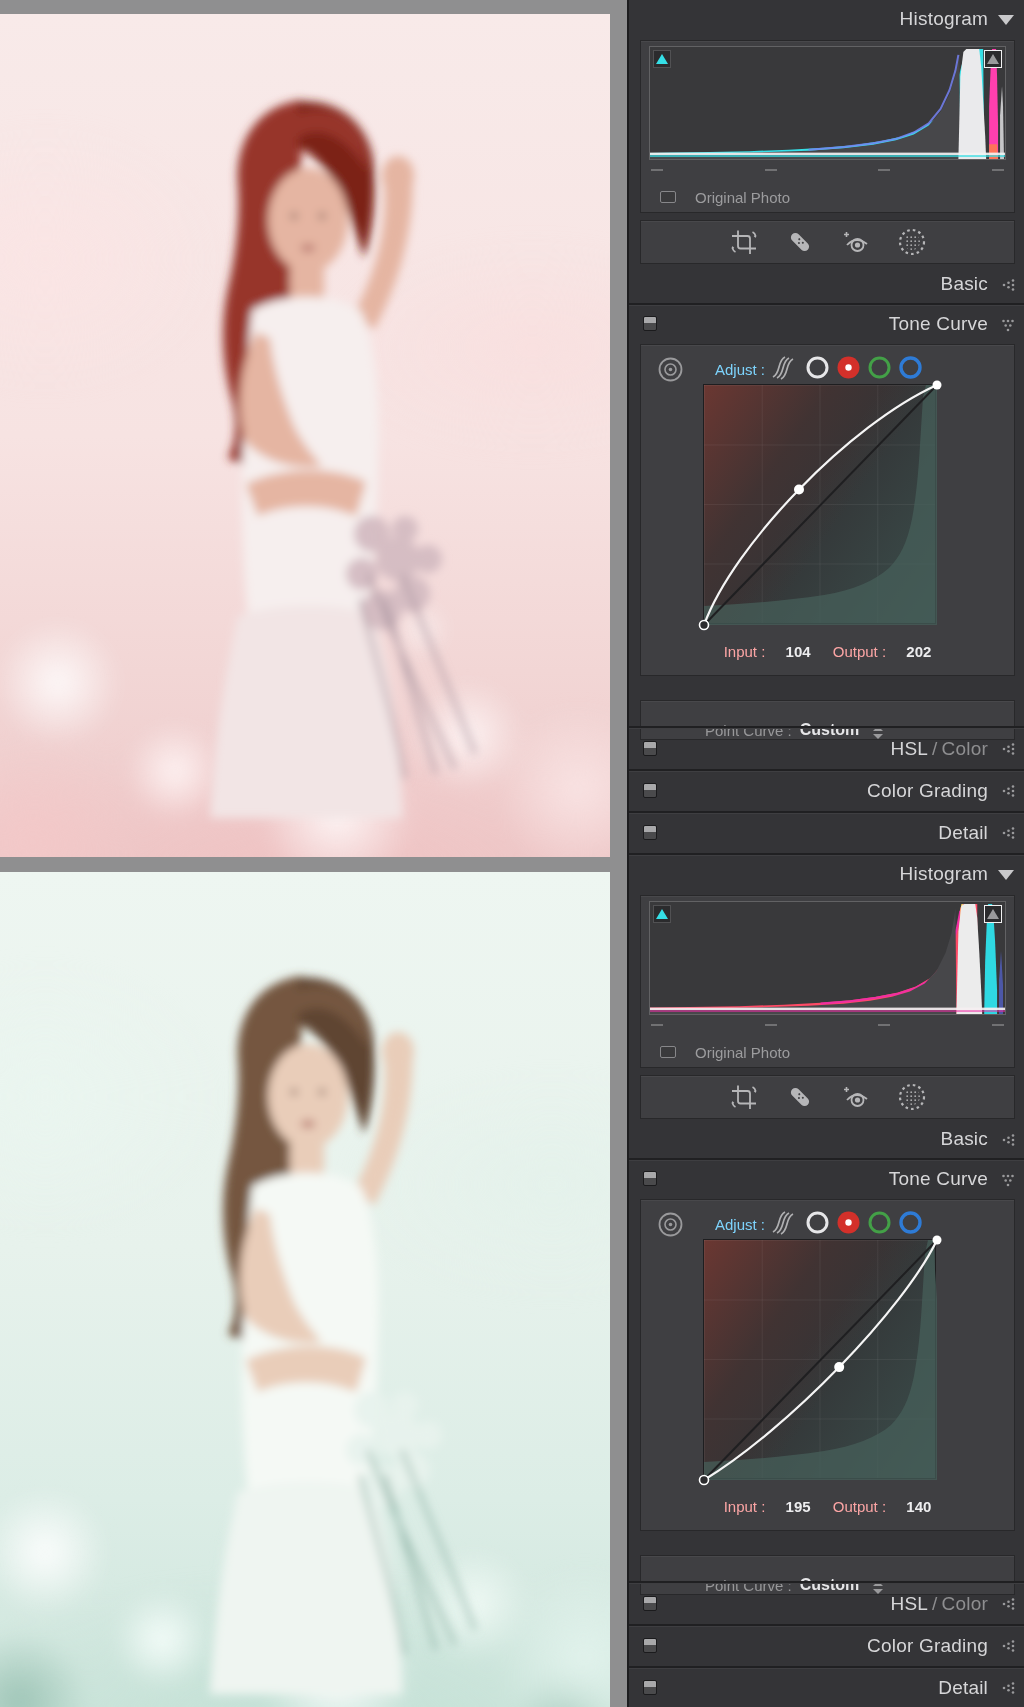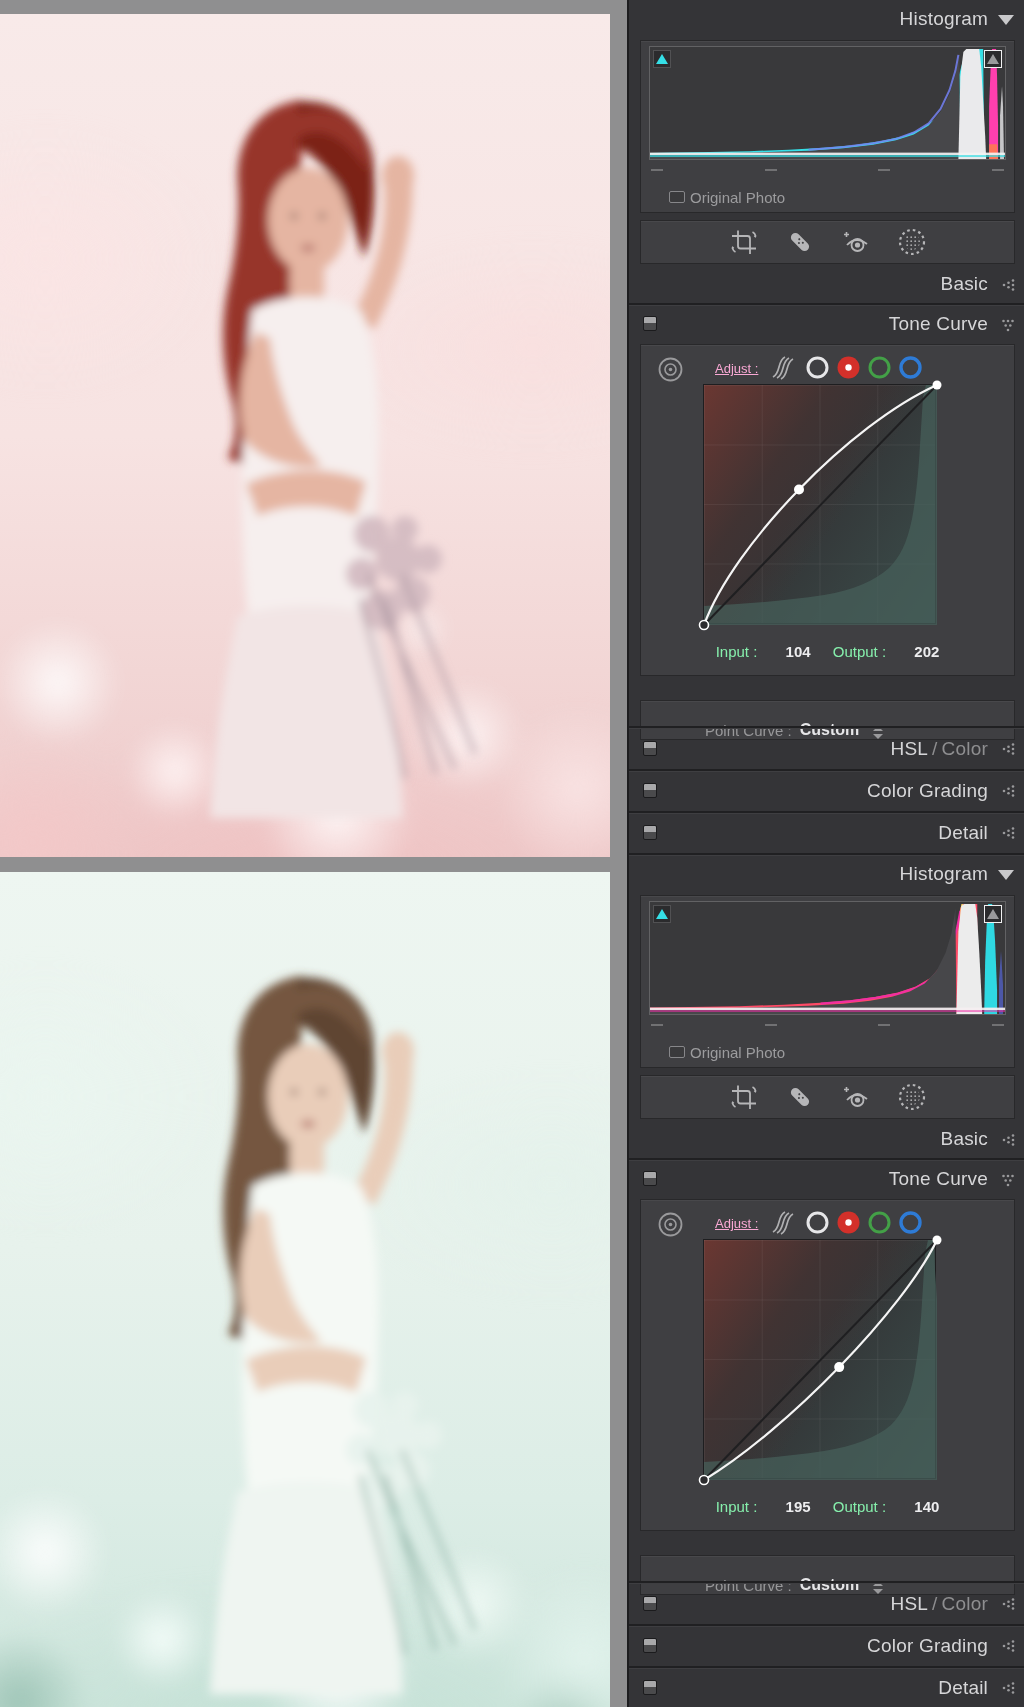--- a/index.html
+++ b/index.html
@@ -69,47 +69,47 @@
   .hist-frame { position:absolute; left:8px; top:5px; width:357px; height:114px;
     background:#39393b; border:1px solid #626264; }
   .hist-svg { width:100%; height:100%; display:block; }
   .clip-box { position:absolute; top:3px; width:18px; height:18px; background:#2b2b2d;
     display:flex; align-items:center; justify-content:center; }
   .clip-left { left:3px; border:1px solid #515153; }
   .clip-right { right:3px; border:1px solid #f1f1f2; }
   .ticks { position:absolute; left:10px; right:10px; top:128px; display:flex;
     justify-content:space-between; }
   .tick { width:12px; height:2px; background:#717173; }
-  .op-row { position:absolute; left:28px; top:144px; height:24px; display:flex;
-    align-items:center; gap:5px; }
+  .op-row { position:absolute; left:19px; top:144px; height:24px; display:flex;
+    align-items:center; gap:19px; }
   .op-check { width:16px; height:12px; border:1px solid #87878a; border-radius:2px;
     background:#3a3a3c; }
   .op-label { font-size:15px; color:#9c9c9e; }
 
   .tools-box { top:220px; height:44px; display:flex; align-items:center;
     justify-content:center; gap:26px; }
   .tool { width:30px; height:30px; display:flex; align-items:center; justify-content:center; }
 
   .tc-box { top:344px; height:332px; }
   .target-icon { position:absolute; left:16px; top:11px; }
-  .adjust-label { position:absolute; left:74px; top:16px; font-size:13px; color:#f9a8d4;text-decoration:underline; }
+  .adjust-label { position:absolute; left:74px; top:16px; font-size:15px; color:#7dd3fc; }
   .chan-row { position:absolute; left:126px; top:8px; display:flex; align-items:center; gap:6px; }
   .curve-widget { position:absolute; left:62px; top:39px; width:233px; height:240px;
     border:1px solid #1e1e20;
     background-image:
       linear-gradient(rgba(255,255,255,.055) 1px, transparent 1px),
       linear-gradient(90deg, rgba(255,255,255,.055) 1px, transparent 1px),
       linear-gradient(125deg, rgba(158,58,46,.52) 0%, rgba(100,48,42,.28) 32%, rgba(40,42,42,0) 58%),
       linear-gradient(305deg, rgba(72,122,112,.38) 0%, rgba(72,122,112,0) 55%),
       linear-gradient(#333436,#333436);
     background-size:100% 25%,25% 100%,100% 100%,100% 100%,100% 100%; }
   .curve-svg { width:233px; height:240px; display:block; overflow:visible; }
   .io-row { position:absolute; left:0; right:0; top:298px; text-align:center; font-size:15px; }
-  .io-row .lab { color:#86efac; }
-  .io-row .val { color:#ededef; font-weight:bold; margin:0 18px 0 24px; }
+  .io-row .lab { color:#fca5a5; }
+  .io-row .val { color:#ededef; font-weight:bold; margin:0 18px 0 16px; }
   .io-row .val:last-child { margin-right:0; }
 
   .pc-box { top:700px; height:40px; display:flex; align-items:flex-end; }
   .pc-label { margin-left:64px; font-size:15px; color:#98989a; }
   .pc-value { margin-left:8px; font-size:16px; color:#e6e6e8; font-weight:bold; }
   .stepper { display:inline-flex; flex-direction:column; gap:3px; margin-left:14px; }
   .stepper i { width:0; height:0; border-left:5px solid transparent; border-right:5px solid transparent; }
   .stepper .up { border-bottom:5px solid #9a9a9c; }
   .stepper .dn { border-top:5px solid #9a9a9c; }
 

